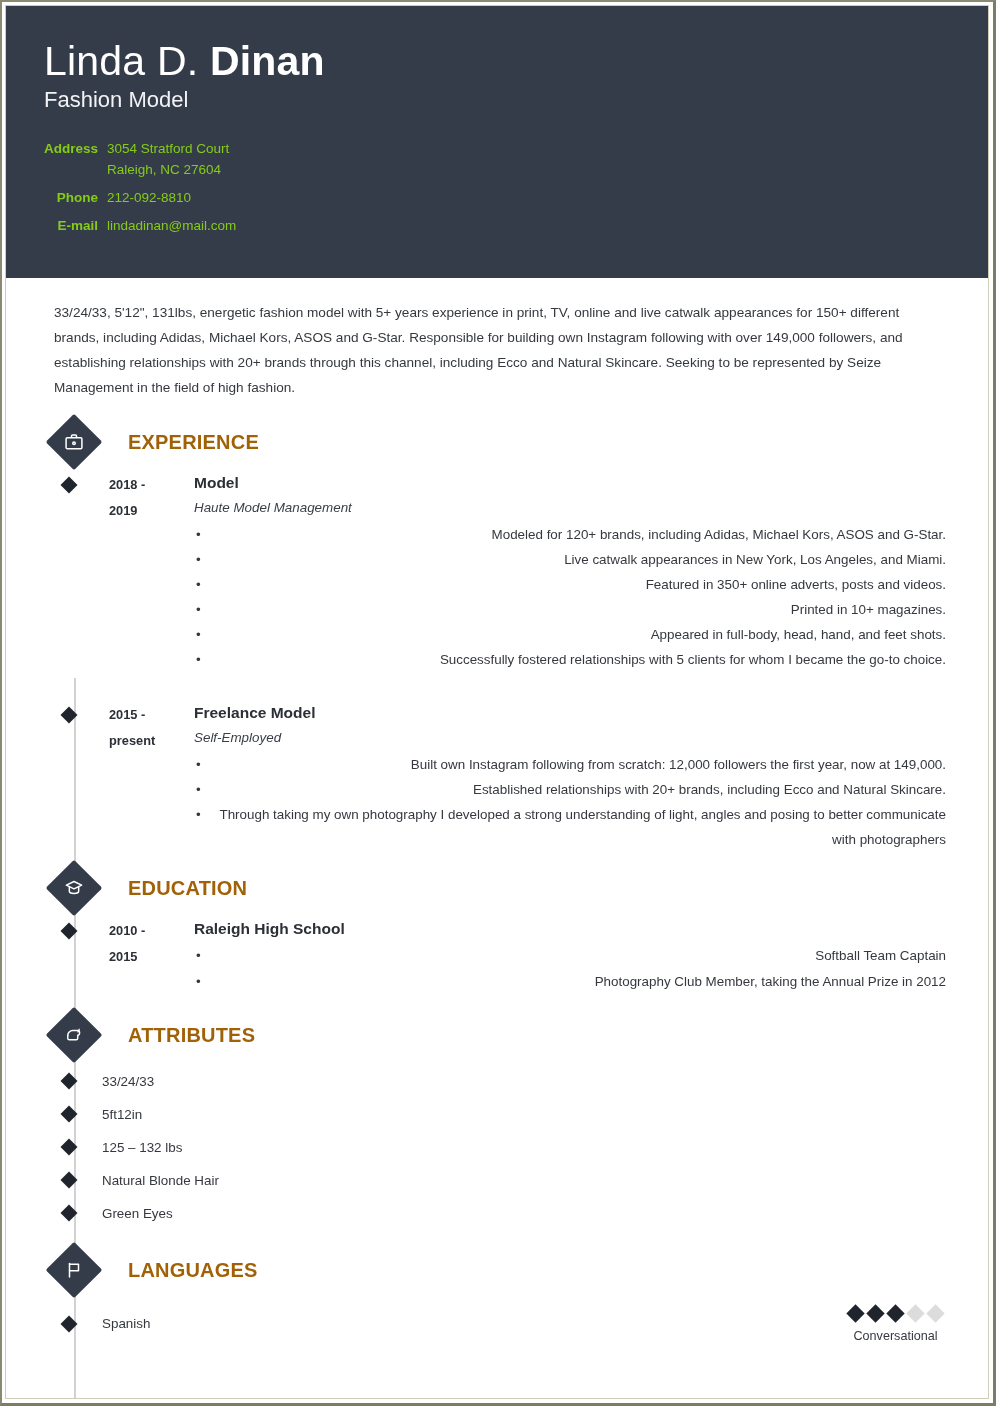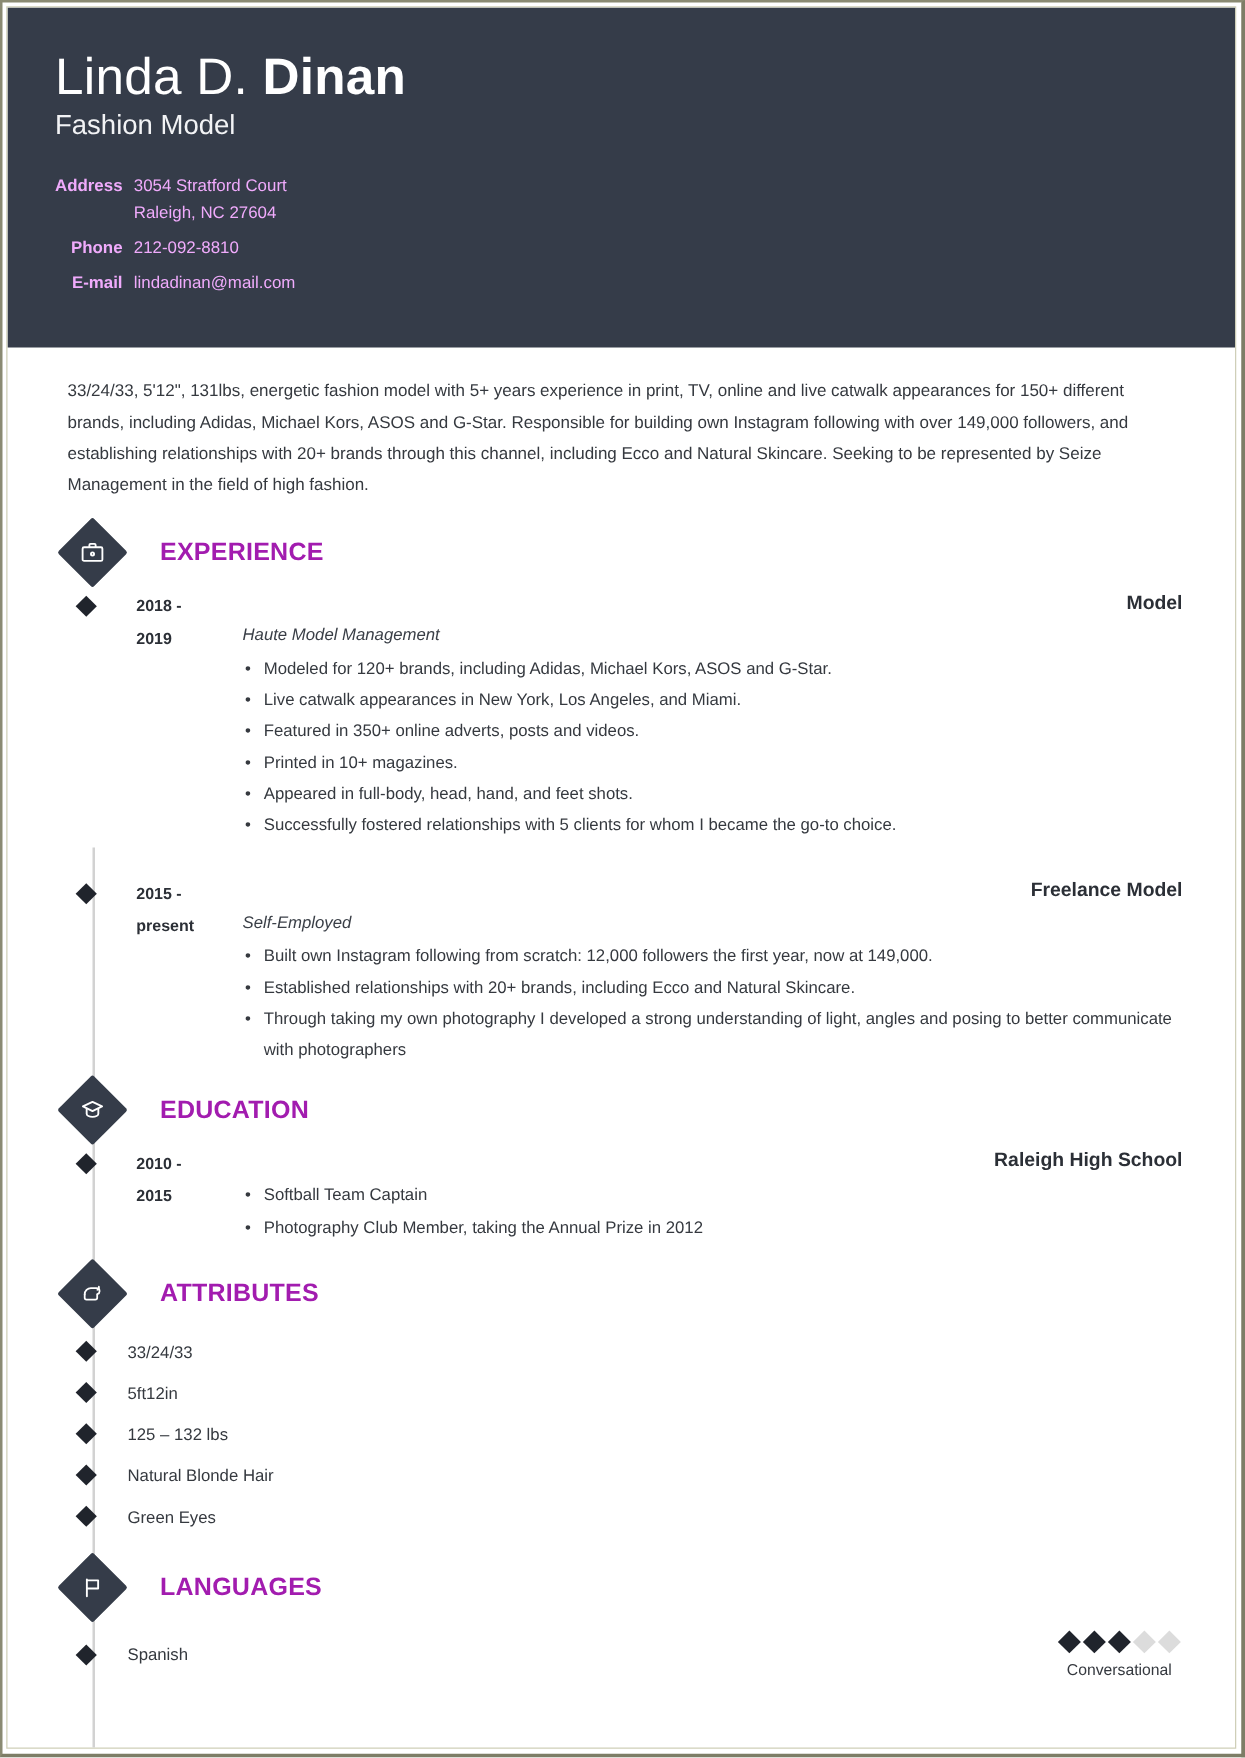--- a/index.html
+++ b/index.html
@@ -55,21 +55,21 @@
     color: #f2f3f5;
   }
   .contact-table {
     border-collapse: collapse;
   }
   .contact-table td {
     padding: 0 0 11px 0;
     vertical-align: top;
     font-size: 13.5px;
     line-height: 1.25;
-    color: #f0abfc;
+    color: #84cc16;
   }
   .contact-label {
     font-weight: 700;
     text-align: right;
     padding-right: 9px !important;
     white-space: nowrap;
     color: #ffffff;
   }
   .contact-value { white-space: nowrap; margin-left: 32px; }
   .contact-row-tight td { padding-bottom: 4px !important; }
@@ -115,21 +115,21 @@
     flex: 0 0 auto;
     display: flex;
     align-items: center;
     justify-content: center;
     border-radius: 2px;
   }
   .diamond-icon svg { transform: rotate(-45deg); display: block; }
   .section-title {
     font-size: 20px;
     font-weight: 700;
-    color: #a21caf;
+    color: #a16207;
     letter-spacing: 0.2px;
     margin-left: 34px;
   }
 
   .entry {
     position: relative;
     display: flex;
     margin: 0 0 2px 0;
     padding-left: 0;
   }
@@ -152,33 +152,33 @@
     line-height: 26px;
     padding-top: 2px;
   }
   .entry-body { flex: 1 1 auto; padding-top: 2px; min-width: 0; }
   .entry-title {
     font-size: 15.5px;
     font-weight: 700;
     color: #2b2f36;
     line-height: 22px;
     margin-bottom: 3px;
-    text-align: right;
   }
   .entry-org {
     font-size: 13.4px;
     font-style: italic;
     color: #3a3f47;
     line-height: 22px;
     margin-bottom: 3px;
   }
   ul.points {
     list-style: none;
     margin: 0;
     padding: 0;
+    text-align: right;
   }
   ul.points li {
     position: relative;
     padding-left: 17px;
     font-size: 13.4px;
     line-height: 25px;
     color: #35393f;
   }
   ul.points li::before {
     content: "\2022";

